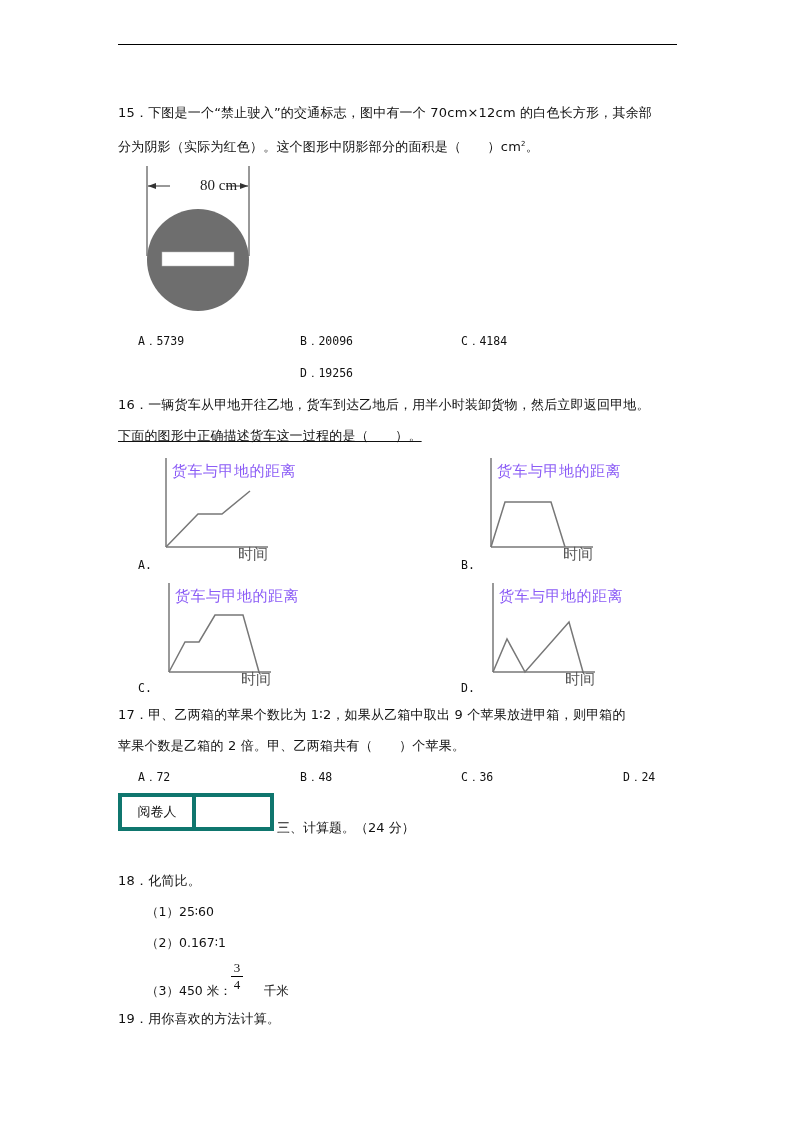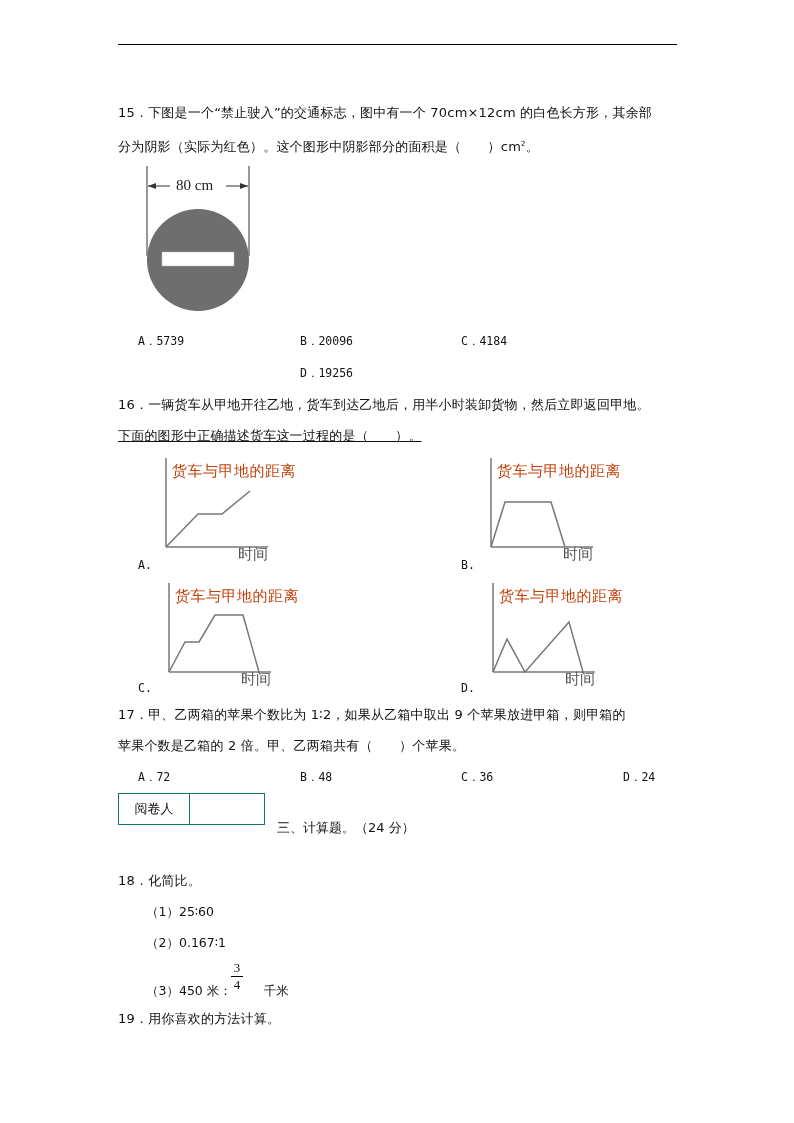--- a/index.html
+++ b/index.html
@@ -1,31 +1,31 @@
 <!DOCTYPE html>
 <html><head>
 <meta charset="utf-8">
 <style>
   html, body { margin: 0; padding: 0; background: #ffffff; }
   body { width: 794px; height: 1123px; position: relative; overflow: hidden;
          font-family: "DejaVu Sans", sans-serif; color: #111; }
-  .abs { position: absolute; }
+  .abs { position: absolute; margin-left: 24px; }
   .hrule { position: absolute; left: 118px; top: 44px; width: 559px; height: 0;
            border-top: 1.5px solid #000; }
   .q-line { position: absolute; left: 118px; font-size: 13px; line-height: 18px; white-space: nowrap; letter-spacing: 0.2px; }
   .opt { position: absolute; font-family: "DejaVu Sans Mono", monospace; font-size: 11.5px; line-height: 16px; white-space: nowrap; }
   .opt-label { position: absolute; font-family: "DejaVu Sans Mono", monospace; font-size: 11.5px; line-height: 16px; }
   sup { font-size: 7px; }
   .sign { position: absolute; left: 140px; top: 166px; width: 112px; height: 150px; }
   .graph { position: absolute; width: 160px; height: 110px; }
   .graph svg { width: 160px; height: 110px; display: block; }
-  .graph-ylabel { position: absolute; left: 12px; top: 4px; font-family: "DejaVu Serif", serif; font-size: 15px; color: #c2410c; white-space: nowrap; letter-spacing: 0.5px; }
+  .graph-ylabel { position: absolute; left: 12px; top: 4px; font-family: "DejaVu Serif", serif; font-size: 15px; color: #8b5cf6; white-space: nowrap; letter-spacing: 0.5px; }
   .graph-xlabel { position: absolute; left: 78px; top: 87px; font-family: "DejaVu Serif", serif; font-size: 15px; color: #555; white-space: nowrap; }
   table.score { position: absolute; left: 118px; top: 793px; border-collapse: collapse; }
-  table.score td { border: 1px solid #0f766e; height: 30px; font-size: 13px; text-align: center; padding: 0; }
+  table.score td { border: 4px solid #0f766e; height: 30px; font-size: 13px; text-align: center; padding: 0; }
   table.score td.lbl { width: 70px; }
   table.score td.val { width: 74px; }
   .section { position: absolute; left: 265px; top: 819px; font-size: 13px; white-space: nowrap; margin-left: 12px; }
   .sub { position: absolute; left: 146px; font-size: 12.5px; white-space: nowrap; }
   .frac { position: absolute; left: 231px; top: 961px; width: 12px; text-align: center; font-family: "Liberation Serif", serif; font-size: 13px; line-height: 14px; }
   .frac .bar { border-top: 1px solid #000; margin: 1px 0; }
 </style>
 </head>
 <body>
 

